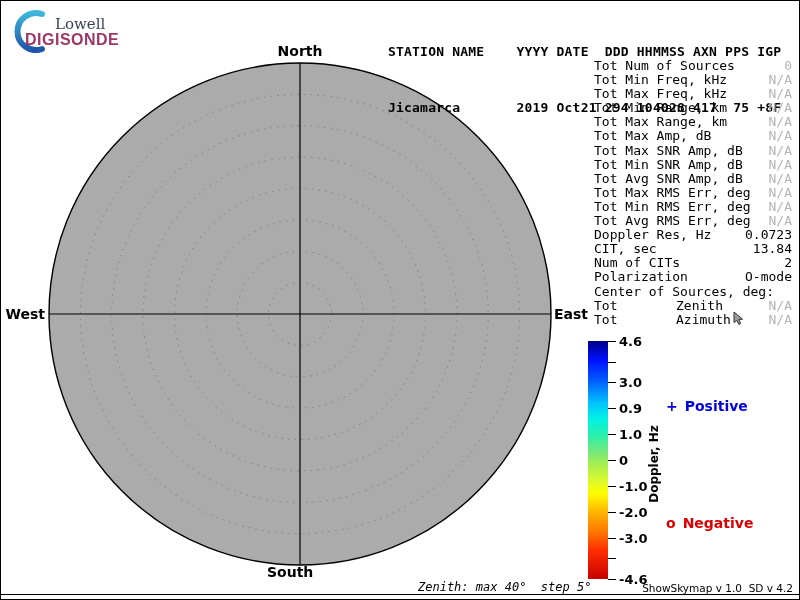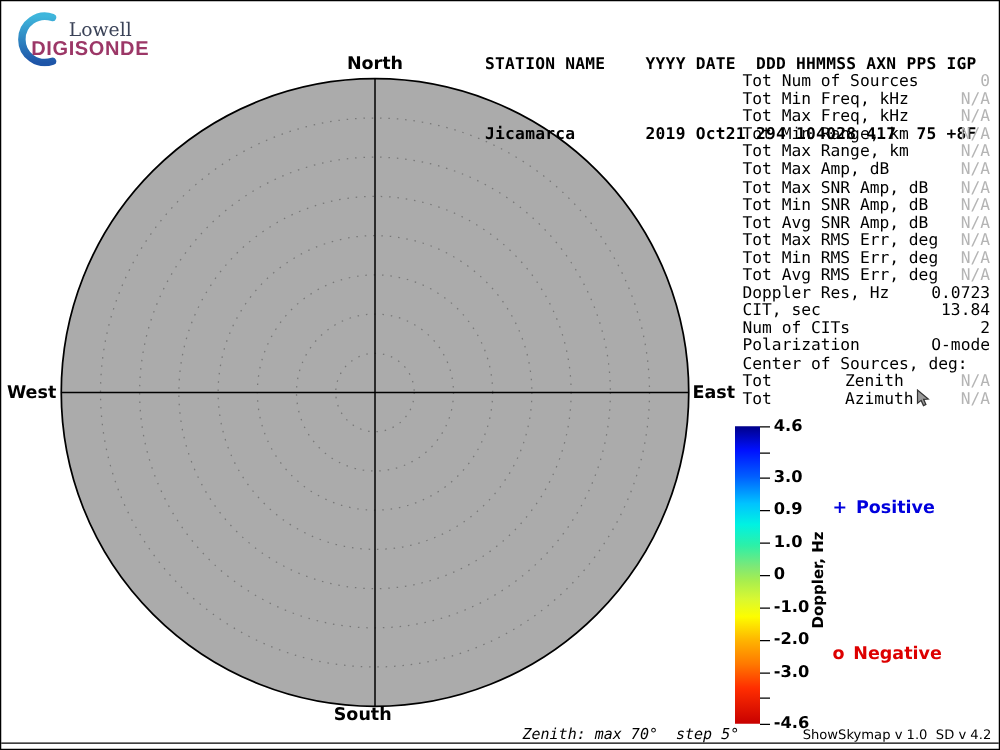--- a/index.html
+++ b/index.html
@@ -137,16 +137,16 @@
     <span>+</span>
     <span>Positive</span>
   </div>
   <div class="abs legend leg-neg" id="leg-neg" style="color: rgb(221, 0, 0);">
     <span>o</span>
     <span>Negative</span>
   </div>
 
   <div class="abs footrule"></div>
   <div class="abs foot-left">Compass coordinates</div>
-  <div class="abs foot-center">Zenith: max 70°  step 5°</div>
+  <div class="abs foot-center">Zenith: max 40°  step 5°</div>
   <div class="abs foot-right">ShowSkymap v 1.0  SD v 4.2</div>
 
 </div>
 
 </body></html>

